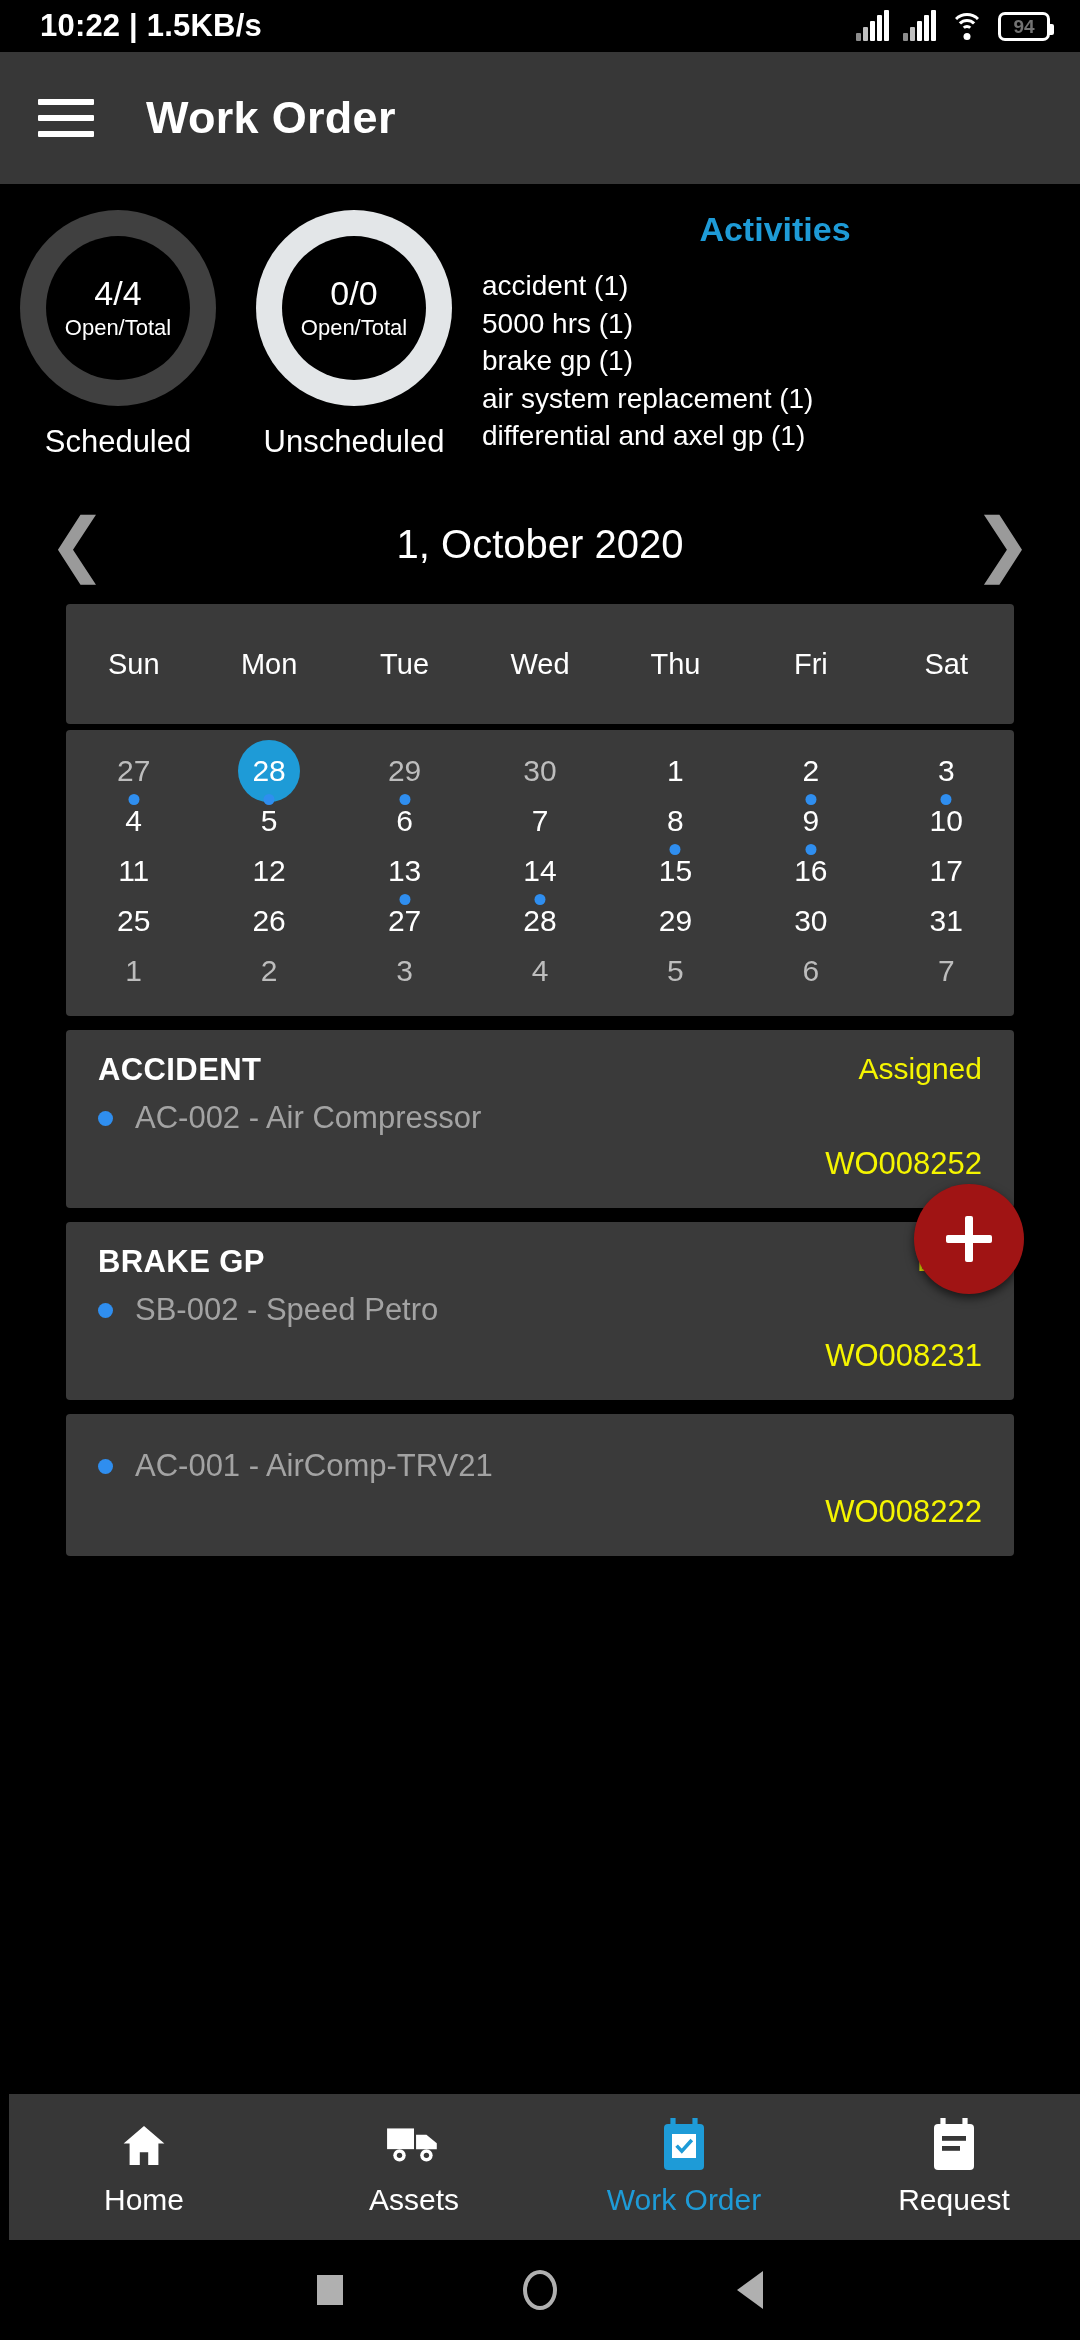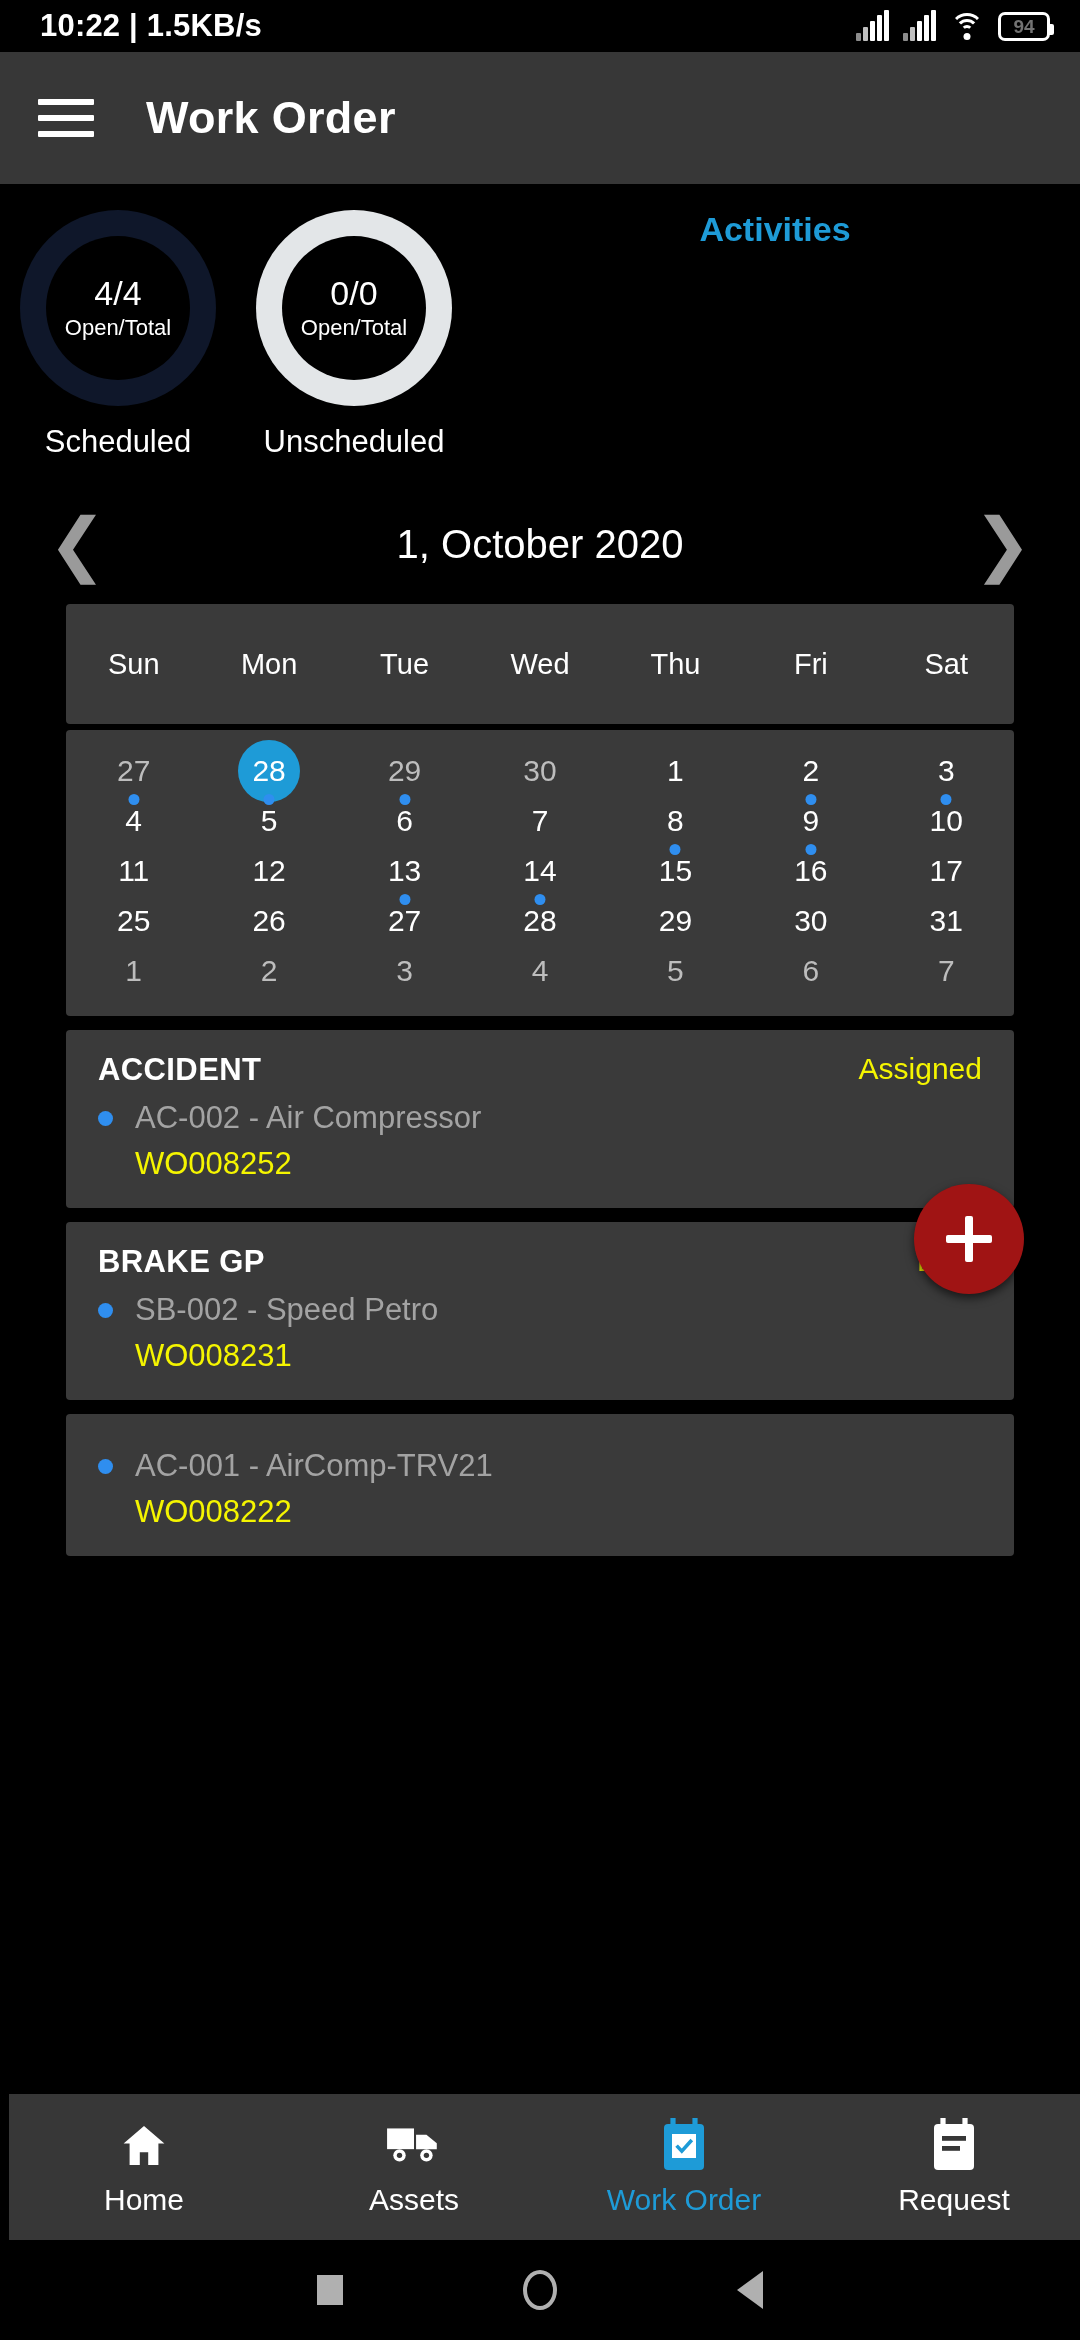--- a/index.html
+++ b/index.html
@@ -44,21 +44,21 @@
   .hamburger { width:56px; display:flex; flex-direction:column; gap:10px; cursor:pointer; }
   .hamburger i { display:block; height:6px; background:#fff; border-radius:1px; }
   .appbar-title { color:#fff; font-size:45px; font-weight:bold; margin-left:52px; letter-spacing:.3px;}
 
   
   .summary { display:flex; padding:26px 0 0 0; background:#000; height:300px; }
   .donuts { display:flex; }
   .donut-wrap { width:236px; display:flex; flex-direction:column; align-items:center; }
   .donut { width:196px; height:196px; border-radius:50%; display:flex;
            flex-direction:column; align-items:center; justify-content:center; }
-  .donut.blue { background:#0f172a;text-align:center; }
+  .donut.blue { background:#404040;text-align:center; }
   .donut.grey { background:#e3e6e8; }
   .donut .hole { width:144px; height:144px; border-radius:50%; background:#000;
                  display:flex; flex-direction:column; align-items:center; justify-content:center; }
   .donut .big { color:#fff; font-size:34px; line-height:1.1; }
   .donut .small { color:#fff; font-size:22px; margin-top:3px; }
   .donut-label { color:#fff; font-size:31px; margin-top:18px; }
 
   .activities { flex:1; padding-left:10px; padding-right:12px; }
   .activities h3 { color:#1e9bd7; font-size:34px; font-weight:bold; text-align:center; margin-bottom:18px; }
   .act-list li { list-style:none; color:#fff; font-size:28px; line-height:1.34; }
@@ -88,21 +88,21 @@
 
   
   .wo-list { margin-top:14px; padding:0 66px; }
   .wo-card { background:#3a3a3a; border-radius:4px; padding:22px 32px 26px 32px; margin-bottom:14px; }
   .wo-top { display:flex; justify-content:space-between; align-items:flex-start; }
   .wo-title { color:#fff; font-size:31px; font-weight:bold; letter-spacing:.4px; }
   .wo-status { color:#f5f500; font-size:30px; }
   .wo-asset { display:flex; align-items:center; margin-top:12px; }
   .wo-asset .bullet { width:15px; height:15px; border-radius:50%; background:#2f8eef; margin-right:22px; flex:0 0 auto; }
   .wo-asset .txt { color:#a3a3a3; font-size:31px; }
-  .wo-code { color:#f5f500; font-size:31px; margin-top:10px; margin-left:37px; }
+  .wo-code { color:#f5f500; font-size:31px; margin-top:10px; margin-left:37px;text-align:right; }
 
   
   .fab { position:absolute; right:56px; top:1184px; width:110px; height:110px; border-radius:50%;
          background:#a01414; display:flex; align-items:center; justify-content:center; cursor:pointer;
          box-shadow:0 4px 10px rgba(0,0,0,.6); z-index:20; }
   .fab .plus { position:relative; width:46px; height:46px; }
   .fab .plus:before,.fab .plus:after{content:"";position:absolute;background:#fff;border-radius:2px;}
   .fab .plus:before{left:19px;top:0;width:8px;height:46px;}
   .fab .plus:after{top:19px;left:0;height:8px;width:46px;}
 
@@ -183,20 +183,27 @@
           <div class="hole">
             <div class="big">0/0</div>
             <div class="small">Open/Total</div>
           </div>
         </div>
         <div class="donut-label">Unscheduled</div>
       </div>
     </div>
     <div class="activities">
       <h3>Activities</h3>
+      <ul class="act-list">
+        <li>accident (1)</li>
+        <li>5000 hrs (1)</li>
+        <li>brake gp (1)</li>
+        <li>air system replacement (1)</li>
+        <li>differential and axel gp (1)</li>
+      </ul>
     </div>
   </div>
 
   <div class="monthnav">
     <div class="chev">❮</div>
     <div class="month-title">1, October 2020</div>
     <div class="chev">❯</div>
   </div>
 
   <div class="calendar">

